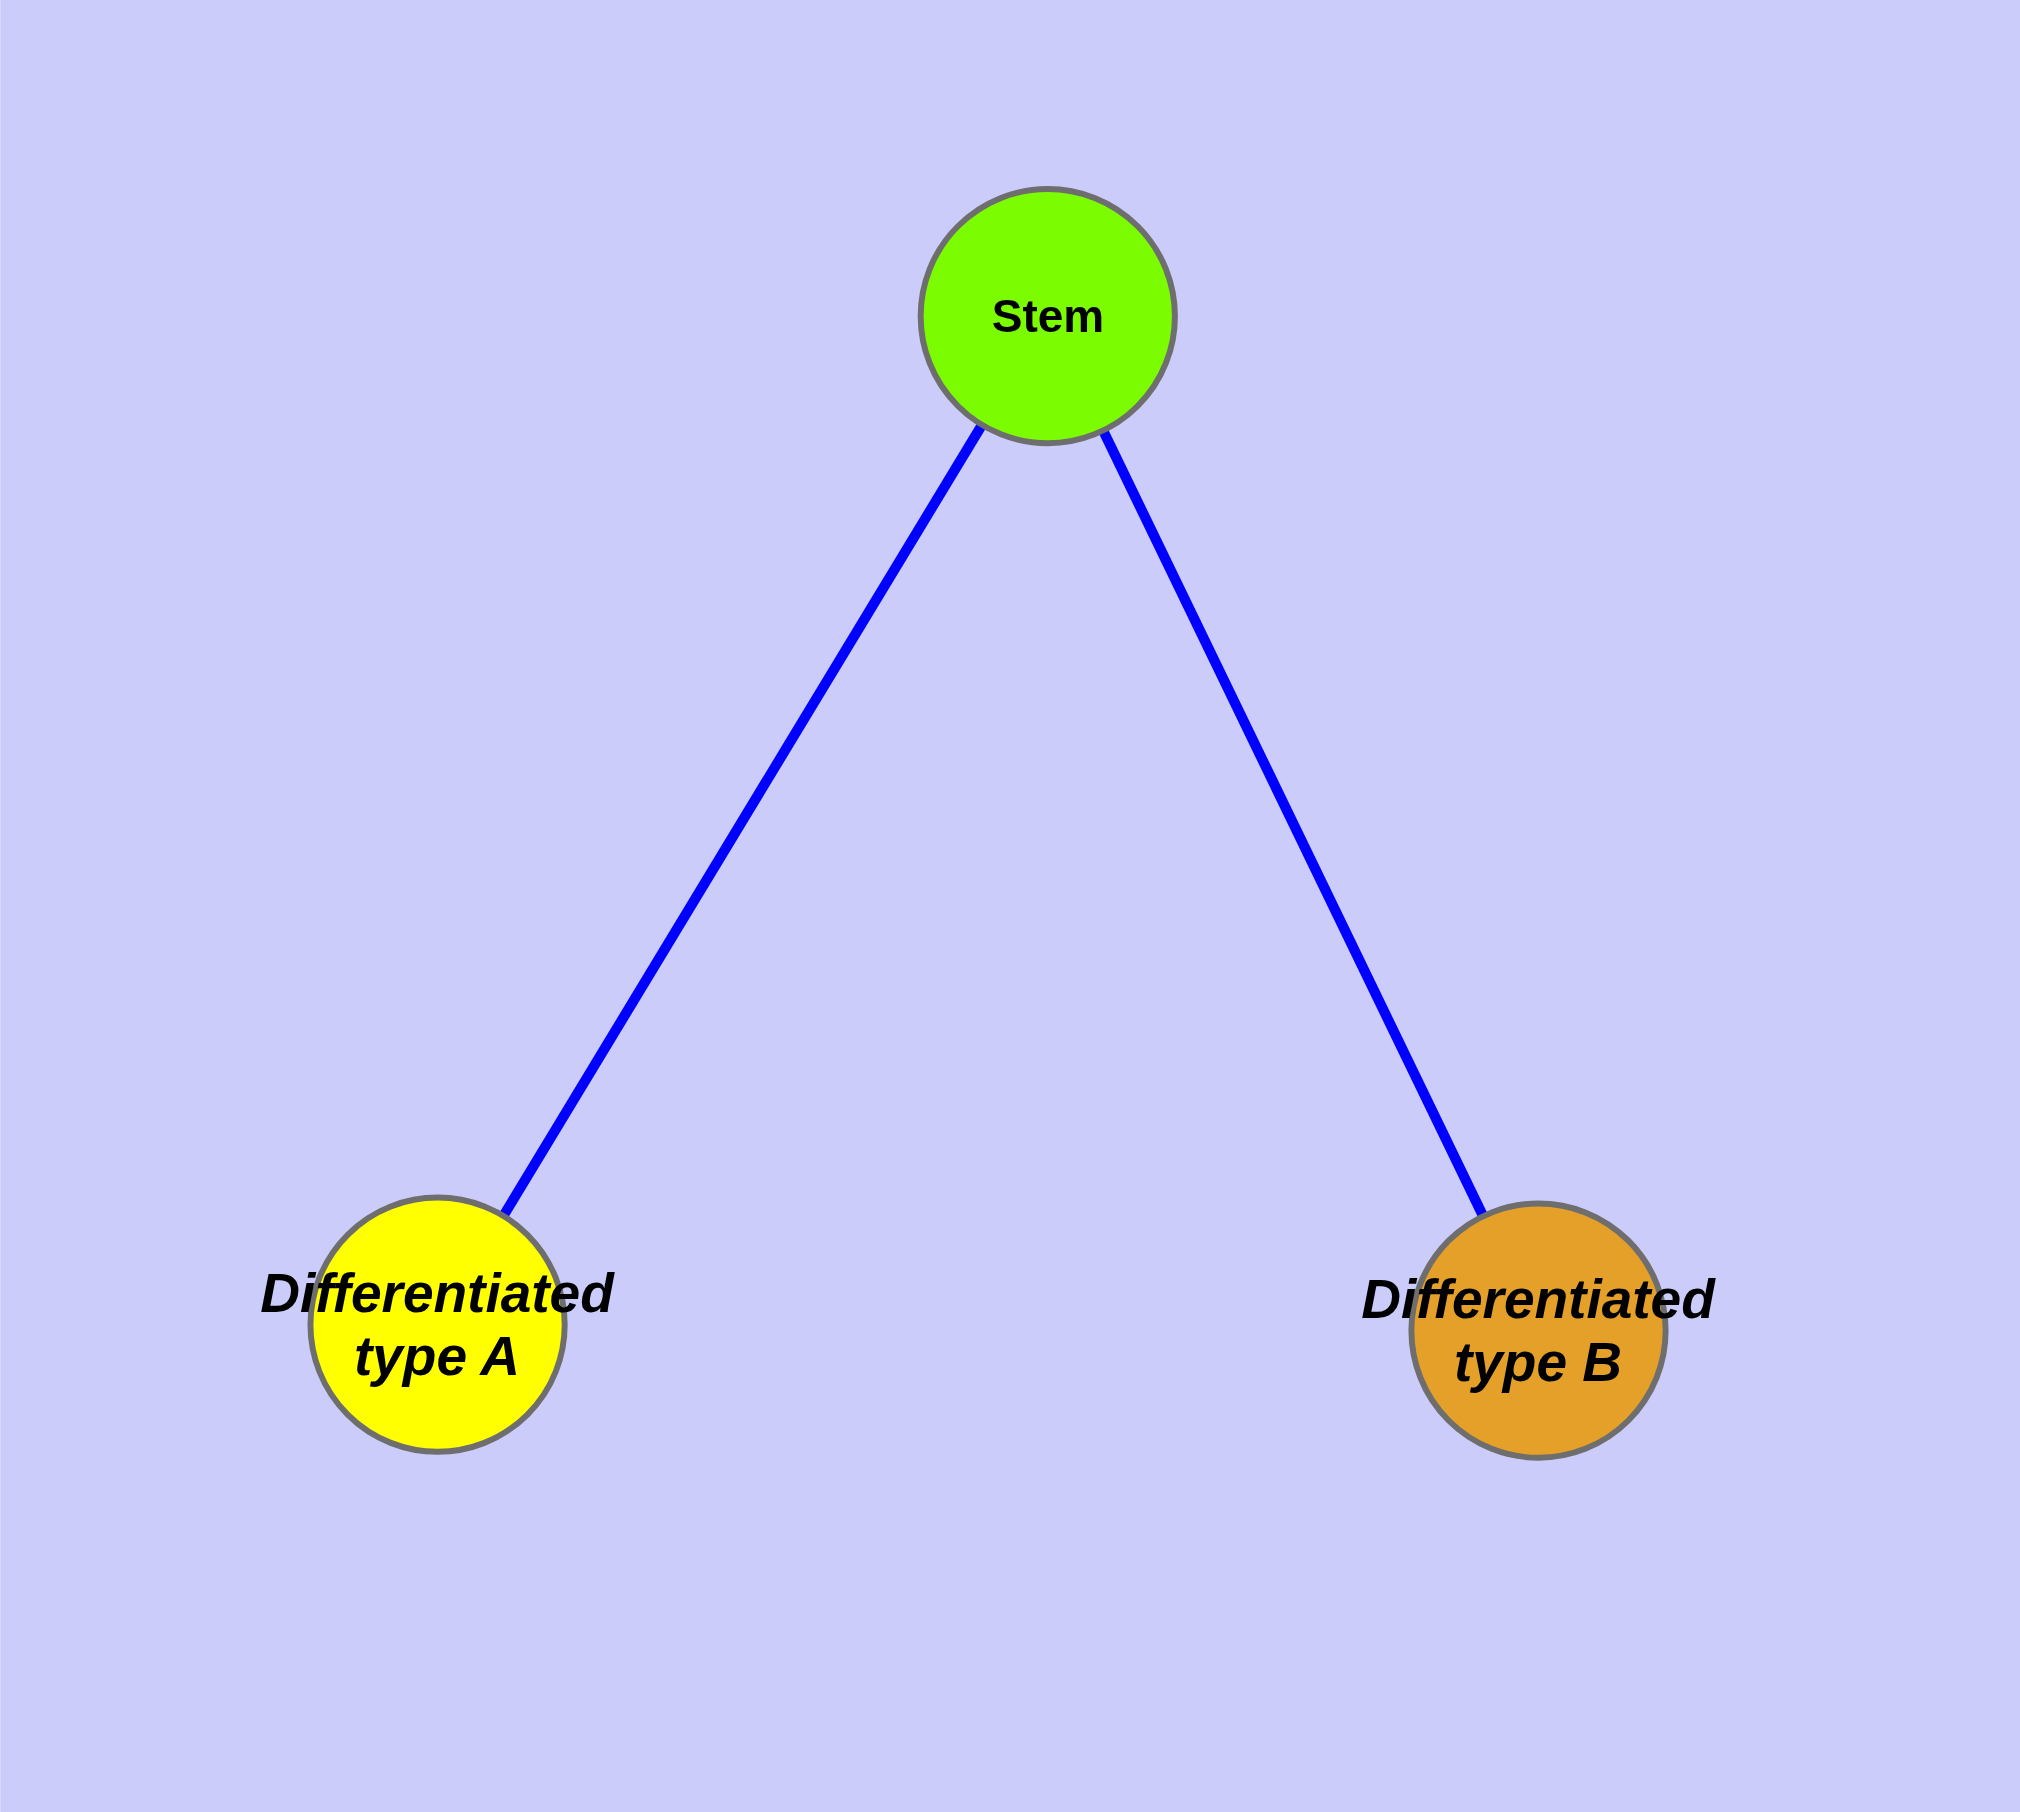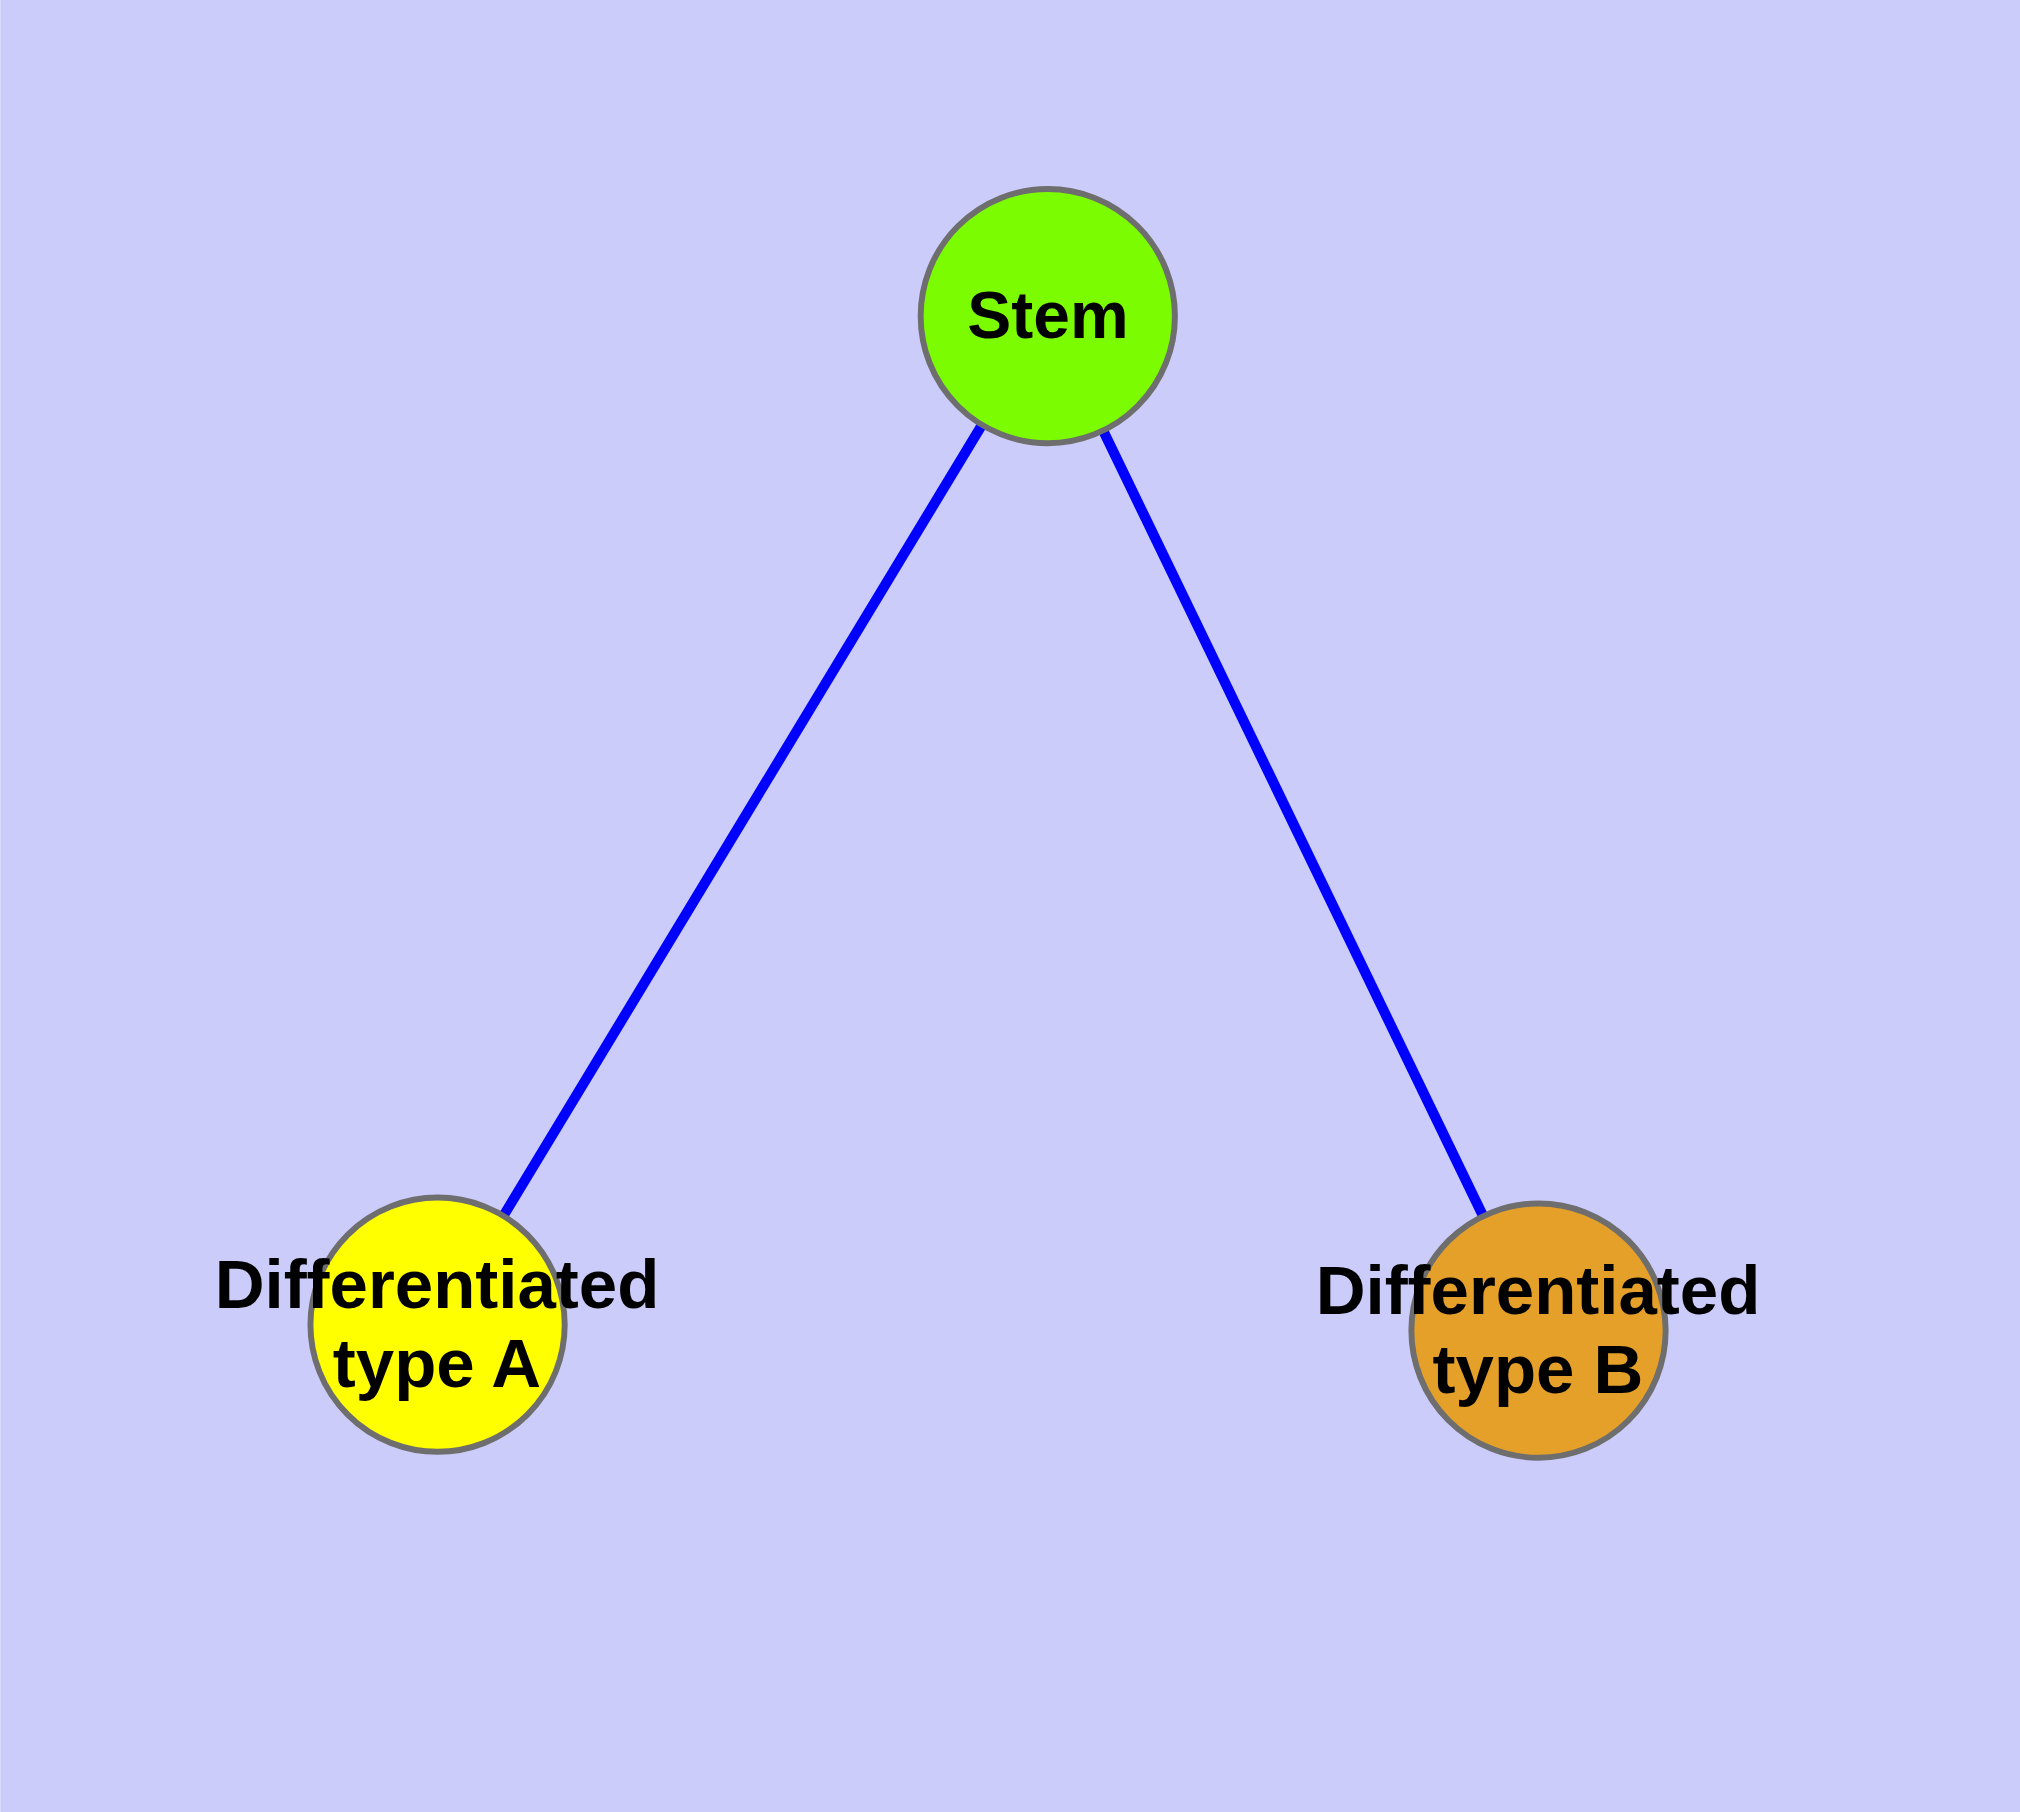--- a/index.html
+++ b/index.html
@@ -31,24 +31,25 @@
     text-align: center;
     color: #000000;
     font-family: "Liberation Sans", sans-serif;
     font-weight: bold;
     line-height: 1.14;
     white-space: pre;
     pointer-events: none;
     user-select: none;
   }
   .node-label.single {
-    font-size: 66px;
+    font-size: 46px;
   }
   .node-label.double {
-    font-size: 69px;
+    font-size: 55px;
+    font-style: italic;
   }
 </style>
 </head>
 <body>
 
 <div id="graph-canvas" style="width: 2021px; height: 1812px;">
 
   <svg id="graph-svg" viewBox="0 0 2384 2138" xmlns="http://www.w3.org/2000/svg" style="width: 2021px; height: 1812px;">
 
     <rect id="bg-rect" x="0" y="0" width="2384" height="2138" fill="#ccccfa"></rect>

